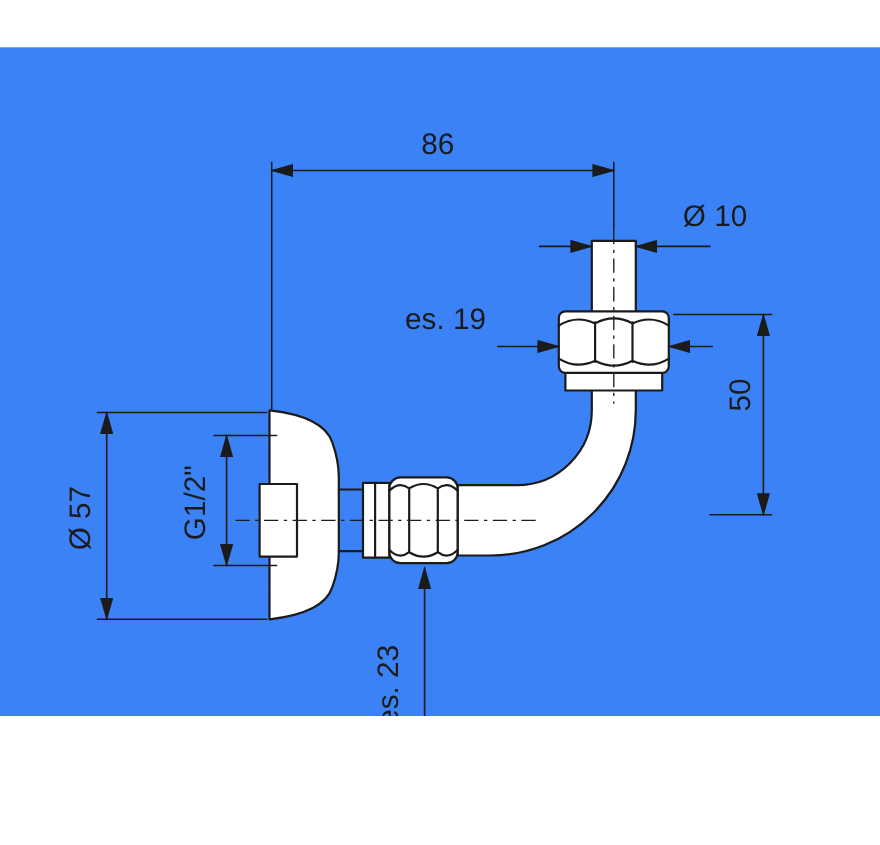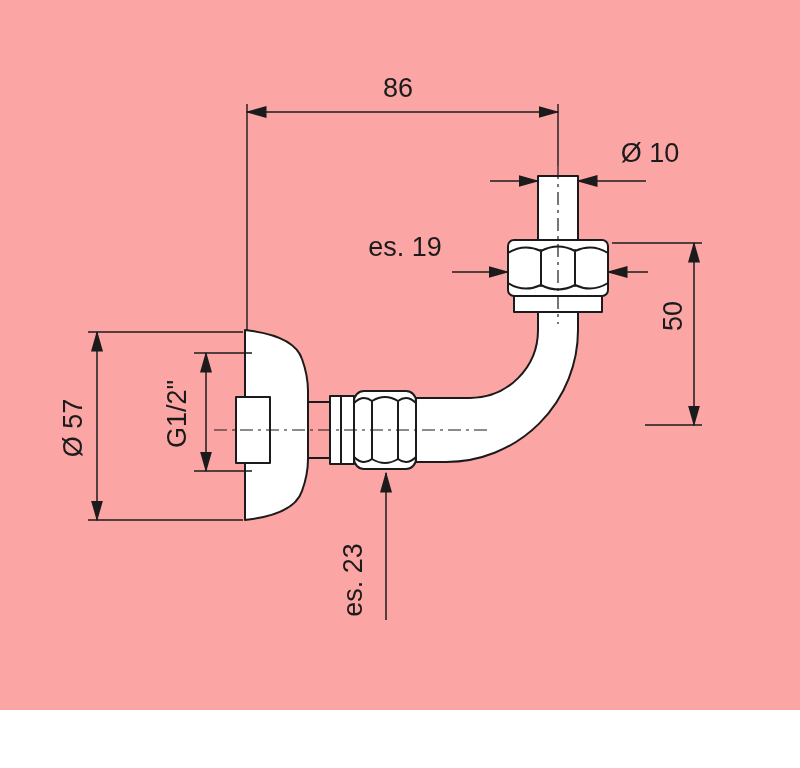--- a/index.html
+++ b/index.html
@@ -1,16 +1,16 @@
 <!DOCTYPE html>
 <html><head>
 <meta charset="utf-8">
 <style>
   html,body{margin:0;padding:0;background:#ffffff;}
-  .stage{width:800px;height:710px;background:#fca5a5;position:relative;overflow:hidden;}
+  .stage{width:800px;height:608px;background:#3b82f6;position:relative;overflow:hidden;margin-top:43px;}
   svg{display:block;}
   .part{fill:#ffffff;stroke:#1b1b1b;stroke-width:2;stroke-linejoin:round;}
   .partline{fill:none;stroke:#1b1b1b;stroke-width:2;stroke-linecap:round;}
   .dim{fill:none;stroke:#1b1b1b;stroke-width:1.5;}
   .ext{fill:none;stroke:#1b1b1b;stroke-width:1.4;}
   .cl{fill:none;stroke:#1b1b1b;stroke-width:1.2;stroke-dasharray:13 5 3 5;}
   text{font-family:"Liberation Sans","DejaVu Sans",sans-serif;font-size:27px;fill:#1b1b1b;}
 </style>
 </head>
 <body>

